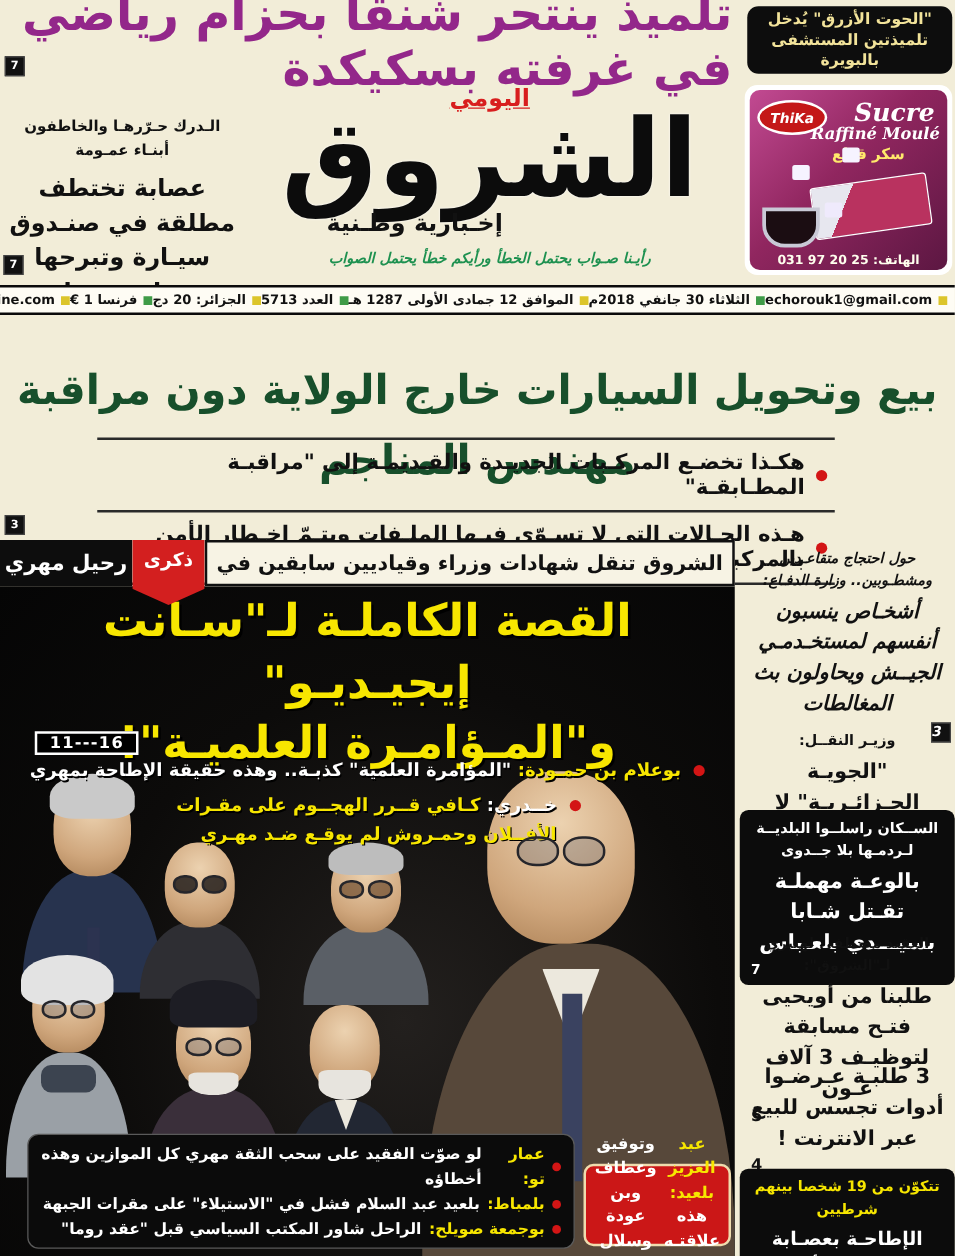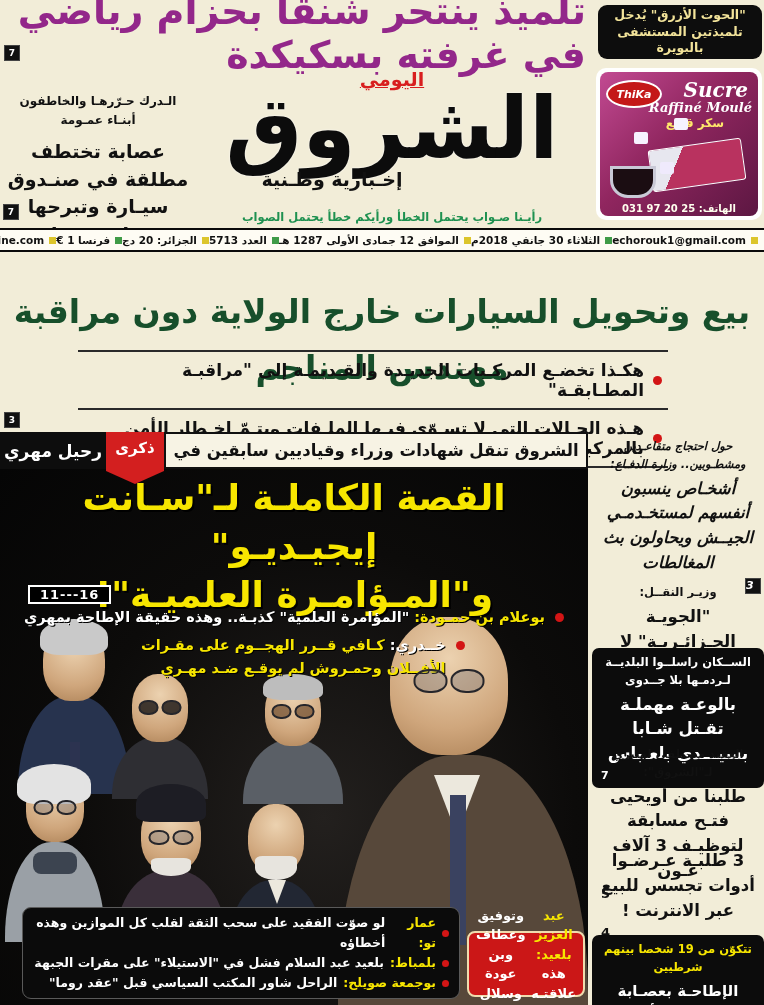--- a/index.html
+++ b/index.html
@@ -20,21 +20,21 @@
   .mast{position:absolute;top:62px;left:0;right:0;height:166px;}
   .mast-left{position:absolute;left:0;top:8px;width:196px;text-align:center;padding:0 6px;box-sizing:border-box;}
   .mast-left .kick{font-size:12px;font-weight:900;line-height:1.6;margin-top:22px;}
   .mast-left .ttl{font-size:19px;font-weight:900;line-height:1.45;margin-top:8px;letter-spacing:-0.5px;}
   .b-mast{position:absolute;left:3px;top:134px;}
   .logo-box{position:absolute;left:196px;width:392px;top:0;height:166px;text-align:center;}
   .logo-daily{color:#d81e1e;font-size:19px;font-weight:900;text-decoration:underline;margin-top:6px;}
   .logo-name{font-size:86px;font-weight:900;color:#0c0c0c;line-height:88px;margin-top:-6px;
     text-shadow:0 0 2px #fff;}
   .logo-tagline{font-size:19px;font-weight:900;color:#111;margin-top:-4px;margin-right:120px;}
-  .logo-slogan{font-size:11.5px;font-weight:900;color:#1e9150;margin-top:20px;}
+  .logo-slogan{font-size:11.5px;font-weight:900;color:#1e9150;margin-top:9px;font-style:italic;}
   .mast-ad{position:absolute;right:2px;top:6px;width:166px;height:152px;background:#fff;
     border-radius:10px;padding:4px;box-sizing:border-box;}
   .ad-inner{position:relative;width:100%;height:100%;border-radius:8px;overflow:hidden;
     background:linear-gradient(135deg,#c24a92 0%,#90265f 45%,#5c1742 100%);color:#fff;}
   .ad-sucre{position:absolute;top:6px;right:10px;font-size:20px;font-style:italic;font-weight:bold;font-family:"DejaVu Serif",serif;}
   .ad-raffine{position:absolute;top:28px;right:6px;font-size:13px;font-style:italic;font-weight:bold;font-family:"DejaVu Serif",serif;}
   .ad-arabic{position:absolute;top:44px;right:34px;font-size:12px;font-weight:900;color:#ffe96b;}
   .ad-brand{position:absolute;top:8px;left:6px;width:52px;height:24px;background:#c41818;border:2px solid #fff;
     border-radius:50%;display:flex;align-items:center;justify-content:center;font-size:11px;font-style:italic;font-weight:900;}
   .ad-box{position:absolute;top:72px;right:14px;width:92px;height:40px;background:linear-gradient(120deg,#e7e7ef 30%,#b9325f 30%);
@@ -282,21 +282,21 @@
         <div class="hd" style="top:0;width:56px;height:70px;"></div>
         <div class="brd" style="top:52px;width:42px;height:24px;"></div>
         <div class="bd" style="height:64px;background:#222733;"></div>
         <div class="sh" style="left:38px;bottom:40px;width:18px;height:24px;clip-path:polygon(0 0,100% 0,50% 100%);"></div>
       </div>
 
       <div class="box-left">
         <div class="bl-line">
           <span class="dot"></span>
           <span class="nm">عمار تو:</span>
-          <span>لو صوّت الفقيد على سحب الثقة لقلب كل الموازين وهذه أخطاؤه</span>
+          <span>لو صوّت الفقيد على سحب الثقة مهري كل الموازين وهذه أخطاؤه</span>
         </div>
         <div class="bl-line">
           <span class="dot"></span>
           <span class="nm">بلمباط:</span>
           <span>بلعيد عبد السلام فشل في "الاستيلاء" على مقرات الجبهة</span>
         </div>
         <div class="bl-line">
           <span class="dot"></span>
           <span class="nm">بوجمعة صويلح:</span>
           <span>الراحل شاور المكتب السياسي قبل "عقد روما"</span>

